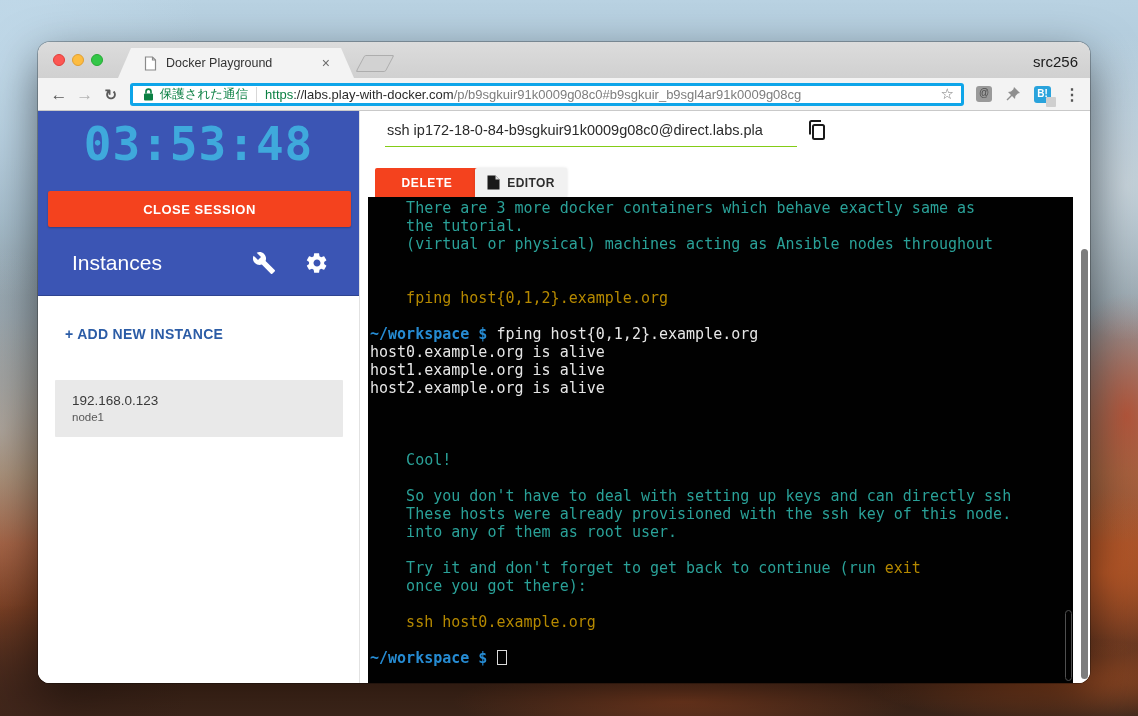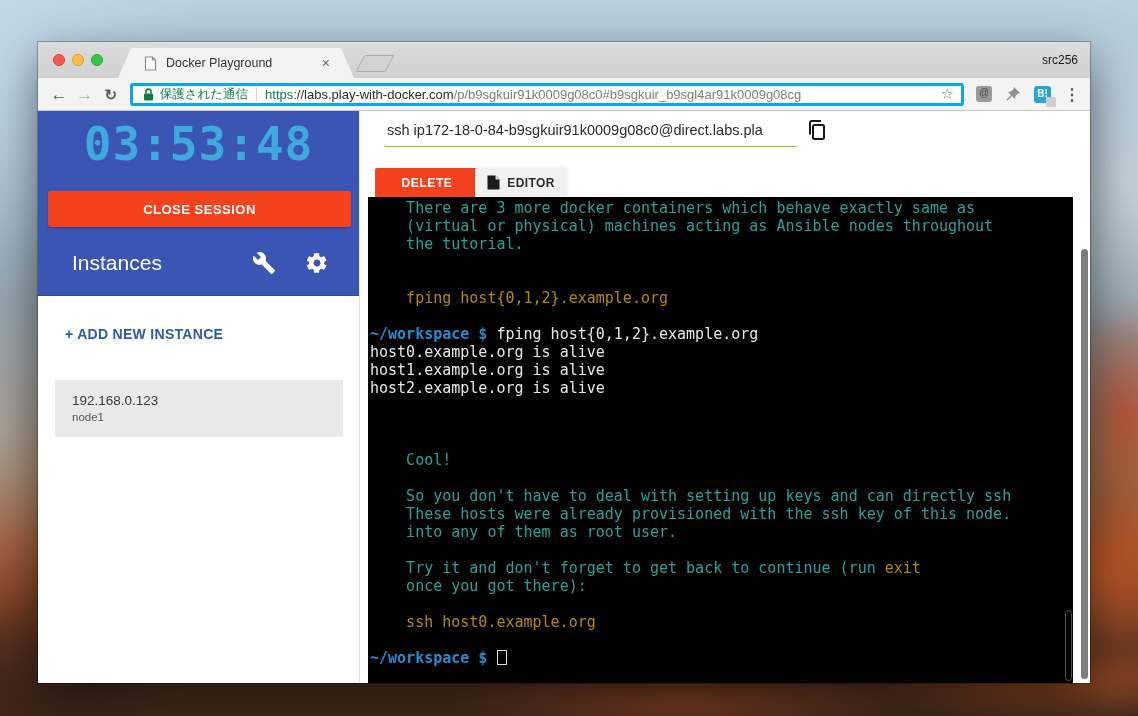--- a/index.html
+++ b/index.html
@@ -17,21 +17,21 @@
       radial-gradient(ellipse 160px 260px at 0% 60%, rgba(208,219,228,.4), transparent 70%),
       radial-gradient(ellipse 220px 120px at 2% 97%, rgba(62,36,26,.85), transparent 75%),
       radial-gradient(ellipse 260px 300px at 1% 10%, rgba(198,222,238,.7), transparent 75%),
       linear-gradient(180deg,#b9d2e2 0%, #adc6d7 16%, #9db4c2 30%, #909ea6 44%,
         #8f8a82 54%, #97714e 66%, #9c4f2b 76%, #6e3a22 88%, #432a1d 100%);
   }
 
   
   .window {
     position:absolute; left:38px; top:42px; width:1052px; height:641px;
-    border-radius:0; overflow:hidden; background:#fff;
+    border-radius:12px; overflow:hidden; background:#fff;
     box-shadow:0 18px 48px rgba(0,0,0,.55), 0 0 0 1px rgba(0,0,0,.25);
   }
 
   
   .tabstrip { position:relative; height:36px;
     background:linear-gradient(180deg,#dcdcdc,#d0d0d0); }
   .traffic { position:absolute; top:12px; width:12px; height:12px; border-radius:50%; }
   .tl-red   { left:15px;  background:#fc5753; border:.5px solid #df3e39; }
   .tl-yellow{ left:34px;  background:#fdbc40; border:.5px solid #de9f34; }
   .tl-green { left:53px;  background:#33c748; border:.5px solid #27aa35; }
@@ -42,21 +42,21 @@
     display:flex; align-items:center; padding:0 22px 0 26px;
   }
   .tab-favicon { width:13px; height:15px; margin-right:9px; flex:none; }
   .tab-title { font-size:12.5px; color:#333; flex:1; white-space:nowrap; overflow:hidden; }
   .tab-close { font-size:14px; color:#6b6b6b; line-height:14px; padding:0 2px; cursor:default; }
   .newtab-btn {
     position:absolute; left:322px; bottom:6px; width:30px; height:17px;
     background:#d2d2d2; border:1px solid #adadad; border-radius:2px;
     transform:skewX(-28deg);
   }
-  .profile-label { position:absolute; right:12px; top:11px; font-size:12px; color:#1a1a1a; }
+  .profile-label { position:absolute; right:12px; top:11px; font-size:15px; color:#1a1a1a; }
 
   
   .toolbar { position:relative; height:33px; background:#f3f3f3;
     border-bottom:1px solid #c9c9c9; display:flex; align-items:center; }
   .nav-btn { width:26px; text-align:center; font-size:17px; line-height:1; color:#5a5a5a; }
   .nav-btn.back { margin-left:8px; }
   .nav-btn.disabled { color:#b3b3b3; }
   .nav-btn.reload { font-size:15px; font-weight:bold; }
   .urlbar {
     margin-left:6px; width:838px; height:23px; background:#fff;
@@ -233,22 +233,22 @@
         <svg width="13" height="15" viewBox="0 0 13 15">
           <path d="M0.5 0.5 h8 l4 4 v10 h-12 z" fill="#1a1a1a"></path>
           <path d="M8.5 0.5 v4 h4 z" fill="#fff" opacity="0.85"></path>
         </svg>
         <span>EDITOR</span>
       </button>
 
       <div class="terminal">
         <div id="term-out">
             <div class="t-line"><span class="t-info">    There are 3 more docker containers which behave exactly same as</span></div>
+            <div class="t-line"><span class="t-info">    the tutorial.</span></div>
             <div class="t-line"><span class="t-info">    (virtual or physical) machines acting as Ansible nodes throughout</span></div>
-            <div class="t-line"><span class="t-info">    the tutorial.</span></div>
             <div class="t-line"> </div>
             <div class="t-line"> </div>
             <div class="t-line"><span class="t-cmd">    fping host{0,1,2}.example.org</span></div>
             <div class="t-line"> </div>
             <div class="t-line"><span class="t-prompt">~/workspace $ </span><span class="t-out">fping host{0,1,2}.example.org</span></div>
             <div class="t-line"><span class="t-out">host0.example.org is alive</span></div>
             <div class="t-line"><span class="t-out">host1.example.org is alive</span></div>
             <div class="t-line"><span class="t-out">host2.example.org is alive</span></div>
             <div class="t-line"> </div>
             <div class="t-line"> </div>

